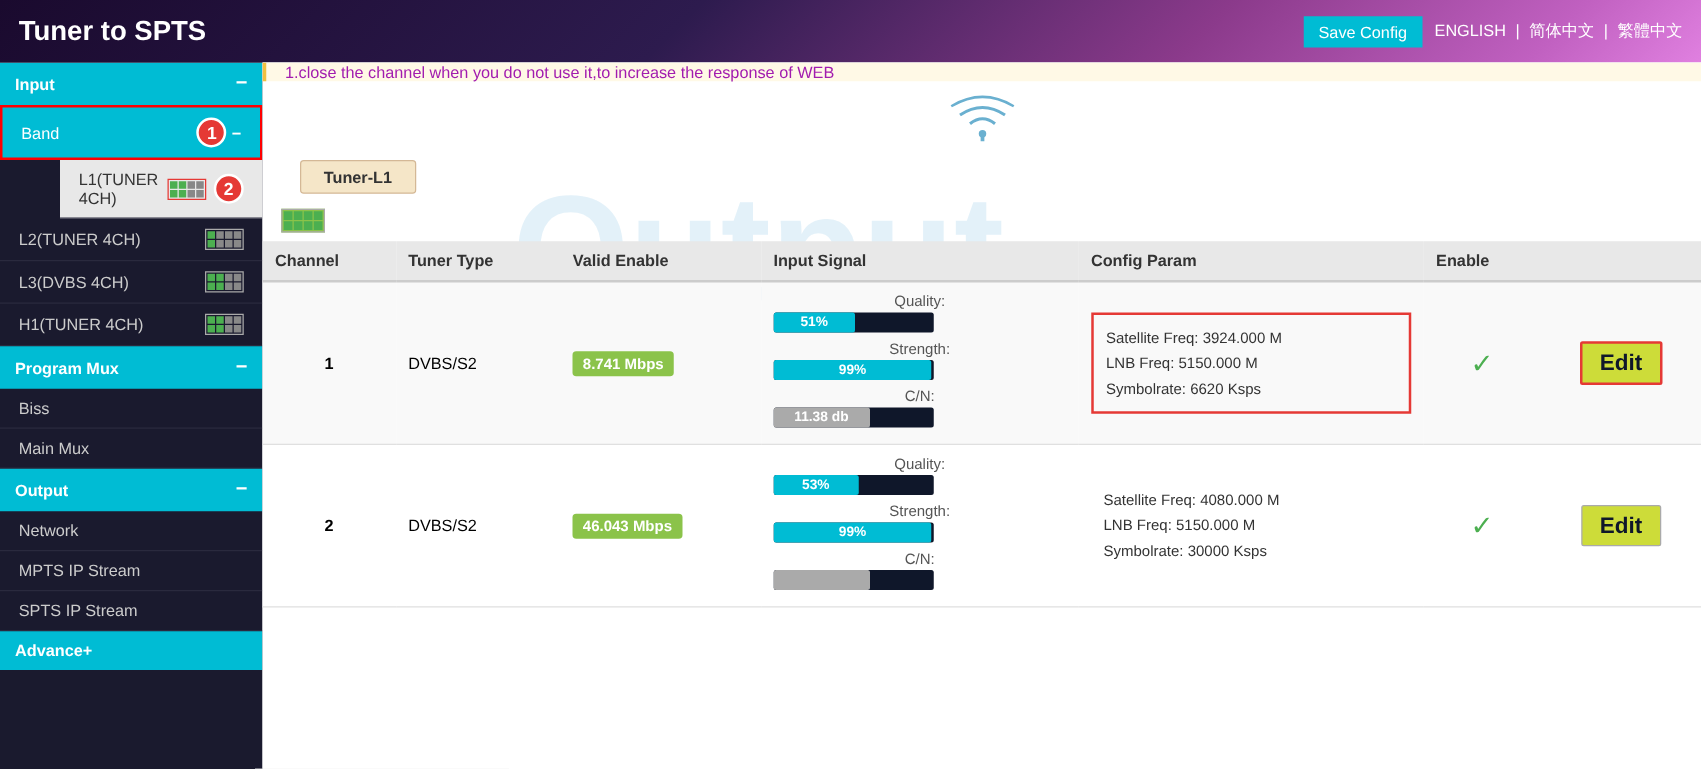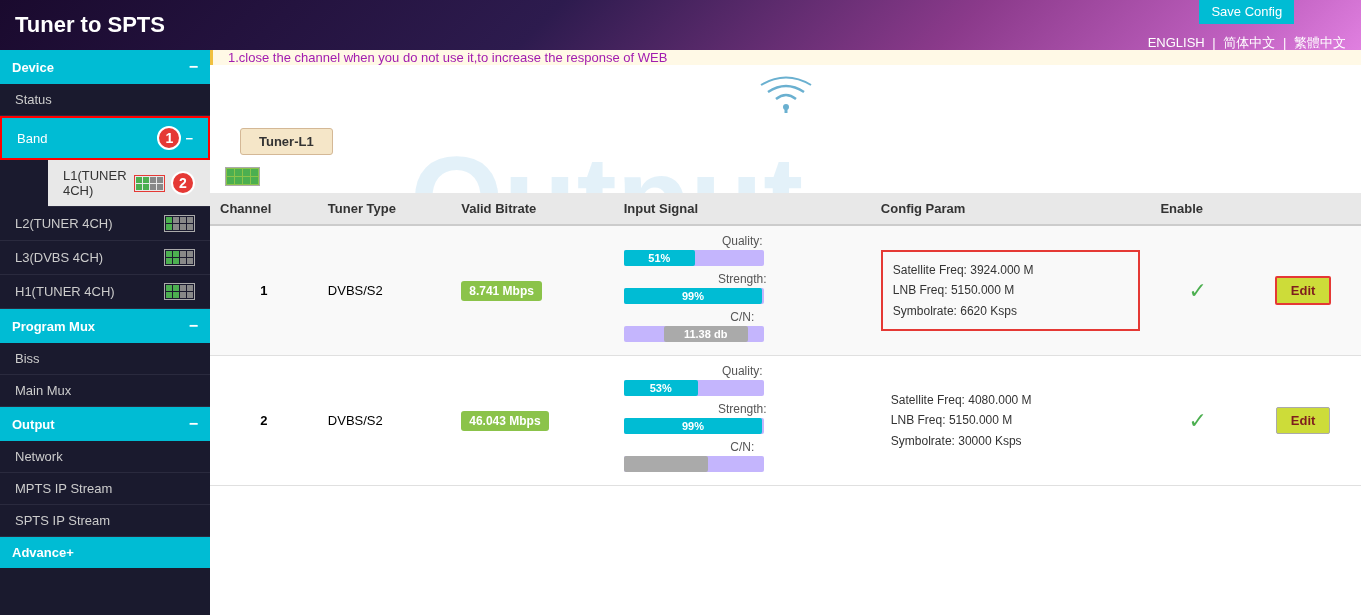--- a/index.html
+++ b/index.html
@@ -17,21 +17,20 @@
     }
     .header-title {
       color: white;
       font-size: 22px;
       font-weight: bold;
     }
     .header-right {
       display: flex;
       align-items: center;
       gap: 10px;
-      flex-direction: column;
     }
     .save-config-btn {
       background: #00bcd4;
       color: white;
       border: none;
       padding: 5px 12px;
       cursor: pointer;
       font-size: 13px;
     }
     .lang-selector {
@@ -173,47 +172,47 @@
     .channel-table td {
       padding: 8px 10px;
       border-bottom: 1px solid #e0e0e0;
       vertical-align: middle;
     }
     .channel-table tr:nth-child(even) { background: #f9f9f9; }
 
     
     .signal-section { min-width: 170px; text-align: center; }
     .signal-bar-bg {
-      background: #c4b5fd;
+      background: #0f172a;
       border-radius: 2px;
       height: 16px;
-      width: 140px;
+      width: 128px;
       position: relative;
       margin-bottom: 5px;
     }
     .signal-bar-fill {
       background: #00bcd4;
       height: 100%;
       border-radius: 2px;
       display: flex;
       align-items: center;
       justify-content: center;
       color: white;
       font-size: 11px;
       font-weight: bold;
     }
 
     
     .edit-btn {
       background: #cddc39;
-      color: #7f1d1d;
+      color: #0f172a;
       border: 2px solid #e53935;
       padding: 5px 14px;
       cursor: pointer;
-      font-size: 13px;
+      font-size: 18px;
       font-weight: bold;
       border-radius: 2px;
     }
 
     
     .content::-webkit-scrollbar { width: 12px; }
     .content::-webkit-scrollbar-track { background: #f0f0f0; }
     .content::-webkit-scrollbar-thumb { background: #aaa; }
 
     .sidebar-row-with-badge {
@@ -255,25 +254,22 @@
       <span>繁體中文</span>
     </div>
   </div>
 </div>
 
 <div class="main-layout">
 
   <div class="sidebar">
 
     <div class="sidebar-section-header">
-      <span>Device</span>
+      <span>Input</span>
       <span class="toggle">−</span>
-    </div>
-    <div class="sidebar-item">
-      <span>Status</span>
     </div>
 
     <div class="sidebar-item band-item">
       <div class="sidebar-row-with-badge">
         <span>Band</span>
         <div style="display:flex;align-items:center;gap:4px;">
           <div class="badge-circle">1</div>
           <span style="color:white;font-weight:bold;">−</span>
         </div>
       </div>
@@ -403,21 +399,21 @@
         <div style="width:7px;height:7px;background:#4caf50;"></div>
       </div>
     </div>
 
     <div class="table-container">
       <table class="channel-table">
         <thead>
           <tr>
             <th>Channel</th>
             <th>Tuner Type</th>
-            <th>Valid Bitrate</th>
+            <th>Valid Enable</th>
             <th>Input Signal</th>
             <th>Config Param</th>
             <th>Enable</th>
             <th></th>
           </tr>
         </thead>
         <tbody id="table-body">
         <tr style="background: rgb(249, 249, 249);">
     <td style="text-align:center;font-weight:bold;">1</td>
     <td>DVBS/S2</td>
@@ -428,21 +424,21 @@
       <div style="font-size:12px;color:#555;margin-bottom:2px;">Quality:</div>
       <div class="signal-bar-bg" style="margin-bottom:6px;">
         <div class="signal-bar-fill" style="width:51%;">51%</div>
       </div>
       <div style="font-size:12px;color:#555;margin-bottom:2px;">Strength:</div>
       <div class="signal-bar-bg" style="margin-bottom:6px;">
         <div class="signal-bar-fill" style="width:99%;">99%</div>
       </div>
       <div style="font-size:12px;color:#555;margin-bottom:2px;">C/N:</div>
       <div class="signal-bar-bg">
-        <div class="signal-bar-fill" style="width:60%;background:#aaa;margin-left:40px;">11.38 db</div>
+        <div class="signal-bar-fill" style="width:60%;background:#aaa;">11.38 db</div>
       </div>
     </td>
     <td>
       <div style="border:2px solid #e53935;padding:8px 10px;font-size:12px;color:#333;line-height:1.7;">
         Satellite Freq: 3924.000 M<br>
         LNB Freq: 5150.000 M<br>
         Symbolrate: 6620 Ksps
       </div>
     </td>
     <td style="text-align:center;">

